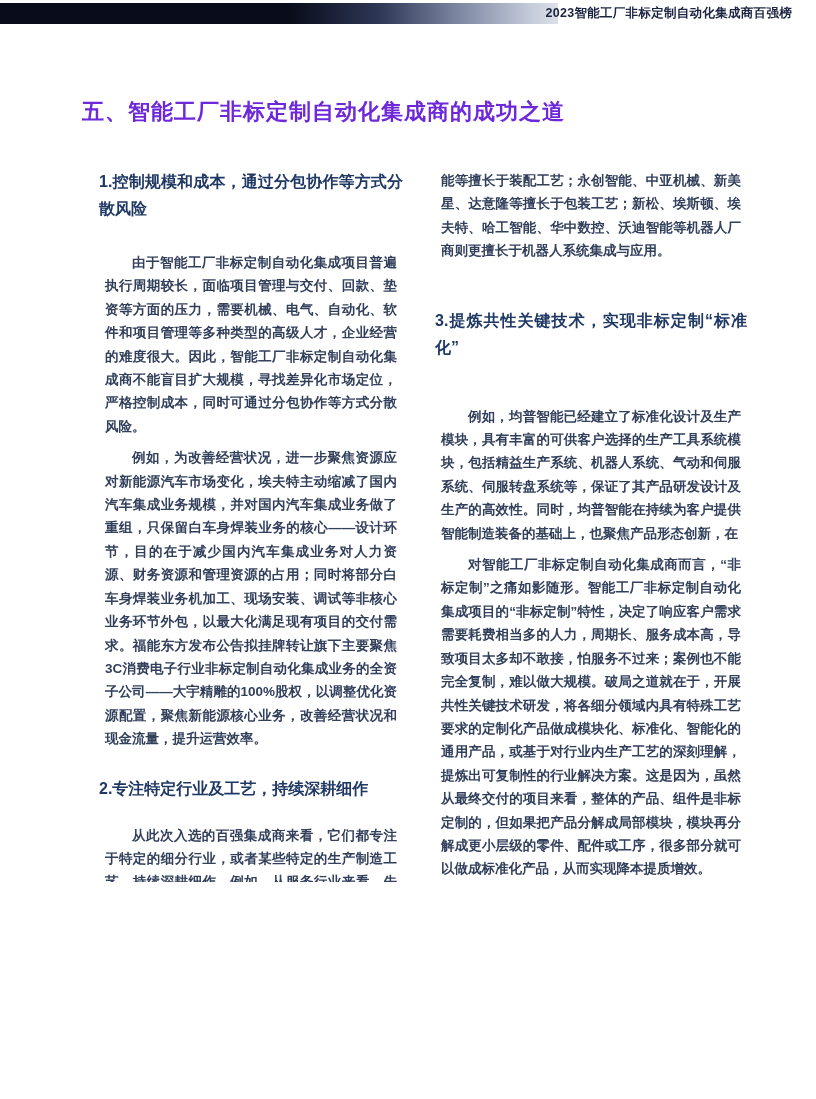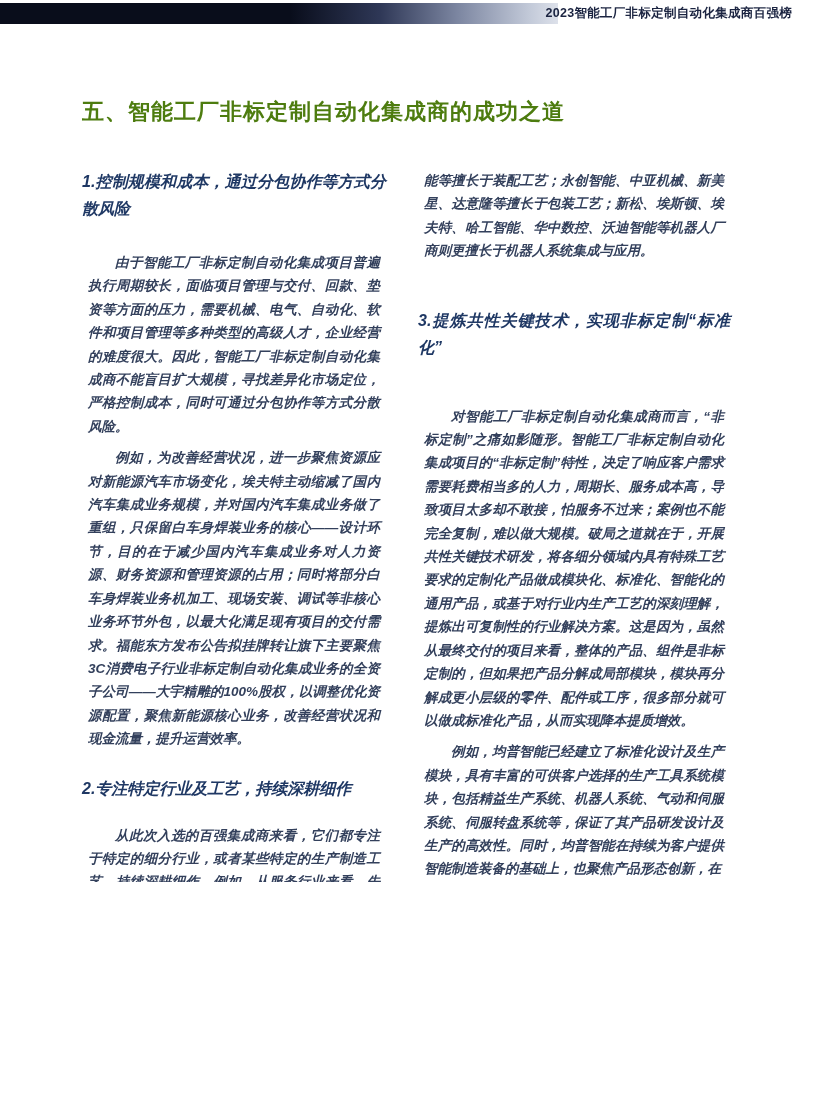--- a/index.html
+++ b/index.html
@@ -39,34 +39,33 @@
     white-space: nowrap;
   }
 
   
   .page-title {
     position: absolute;
     top: 82px;
     left: 82px;
     font-size: 22px;
     font-weight: 700;
-    color: #4d7c0f;
+    color: #6d28d9;
     letter-spacing: 1px;
     white-space: nowrap;
   }
 
   
   .columns {
     position: absolute;
     top: 163px;
-    left: 82px;
+    left: 99px;
     width: 656px;
     display: flex;
     gap: 32px;
-    font-style: italic;
   }
   .col { display: block; }
   .col-left  { width: 304px; }
   .col-right { width: 312px; }
 
   .sec-heading {
     font-size: 16px;
     font-weight: 700;
     color: #1f3864;
     line-height: 27px;
@@ -115,21 +114,21 @@
       <h2 class="sec-heading first">1.控制规模和成本，通过分包协作等方式分散风险</h2>
       <p class="para indent">由于智能工厂非标定制自动化集成项目普遍执行周期较长，面临项目管理与交付、回款、垫资等方面的压力，需要机械、电气、自动化、软件和项目管理等多种类型的高级人才，企业经营的难度很大。因此，智能工厂非标定制自动化集成商不能盲目扩大规模，寻找差异化市场定位，严格控制成本，同时可通过分包协作等方式分散风险。</p>
       <p class="para indent">例如，为改善经营状况，进一步聚焦资源应对新能源汽车市场变化，埃夫特主动缩减了国内汽车集成业务规模，并对国内汽车集成业务做了重组，只保留白车身焊装业务的核心——设计环节，目的在于减少国内汽车集成业务对人力资源、财务资源和管理资源的占用；同时将部分白车身焊装业务机加工、现场安装、调试等非核心业务环节外包，以最大化满足现有项目的交付需求。福能东方发布公告拟挂牌转让旗下主要聚焦3C消费电子行业非标定制自动化集成业务的全资子公司——大宇精雕的100%股权，以调整优化资源配置，聚焦新能源核心业务，改善经营状况和现金流量，提升运营效率。</p>
       <h2 class="sec-heading second">2.专注特定行业及工艺，持续深耕细作</h2>
       <p class="para indent">从此次入选的百强集成商来看，它们都专注于特定的细分行业，或者某些特定的生产制造工艺，持续深耕细作。例如，从服务行业来看，先导智能、赢合科技、利元亨、璞泰来、杭可科技、福能东方、吉阳智能、金银河、思客琦、星云电子、信宇人等主要服务于锂电行业；长园集团、博众精工、博杰电子、赛腾电子、智立方、富强科技、荣旗科技等主要服务于3C行业；奥特维、迈为科技、精工科技、营口金辰、捷佳伟创等主要服务于光伏行业 。 从工艺来看，均普智能 、豪森智能 、赛腾电子、瀚川智</p>
     </div>
 
     <div class="col col-right">
       <p class="para">能等擅长于装配工艺；永创智能、中亚机械、新美星、达意隆等擅长于包装工艺；新松、埃斯顿、埃夫特、哈工智能、华中数控、沃迪智能等机器人厂商则更擅长于机器人系统集成与应用。</p>
       <h2 class="sec-heading">3.提炼共性关键技术，实现非标定制“标准化”</h2>
+      <p class="para indent">例如，均普智能已经建立了标准化设计及生产模块，具有丰富的可供客户选择的生产工具系统模块，包括精益生产系统、机器人系统、气动和伺服系统、伺服转盘系统等，保证了其产品研发设计及生产的高效性。同时，均普智能在持续为客户提供智能制造装备的基础上，也聚焦产品形态创新，在</p>
       <p class="para indent">对智能工厂非标定制自动化集成商而言，“非标定制”之痛如影随形。智能工厂非标定制自动化集成项目的“非标定制”特性，决定了响应客户需求需要耗费相当多的人力，周期长、服务成本高，导致项目太多却不敢接，怕服务不过来；案例也不能完全复制，难以做大规模。破局之道就在于，开展共性关键技术研发，将各细分领域内具有特殊工艺要求的定制化产品做成模块化、标准化、智能化的通用产品，或基于对行业内生产工艺的深刻理解，提炼出可复制性的行业解决方案。这是因为，虽然从最终交付的项目来看，整体的产品、组件是非标定制的，但如果把产品分解成局部模块，模块再分解成更小层级的零件、配件或工序，很多部分就可以做成标准化产品，从而实现降本提质增效。</p>
-      <p class="para indent">例如，均普智能已经建立了标准化设计及生产模块，具有丰富的可供客户选择的生产工具系统模块，包括精益生产系统、机器人系统、气动和伺服系统、伺服转盘系统等，保证了其产品研发设计及生产的高效性。同时，均普智能在持续为客户提供智能制造装备的基础上，也聚焦产品形态创新，在</p>
     </div>
 
   </div>
 
   <div class="page-number">37</div>
 
 </div>
 
 </body></html>

